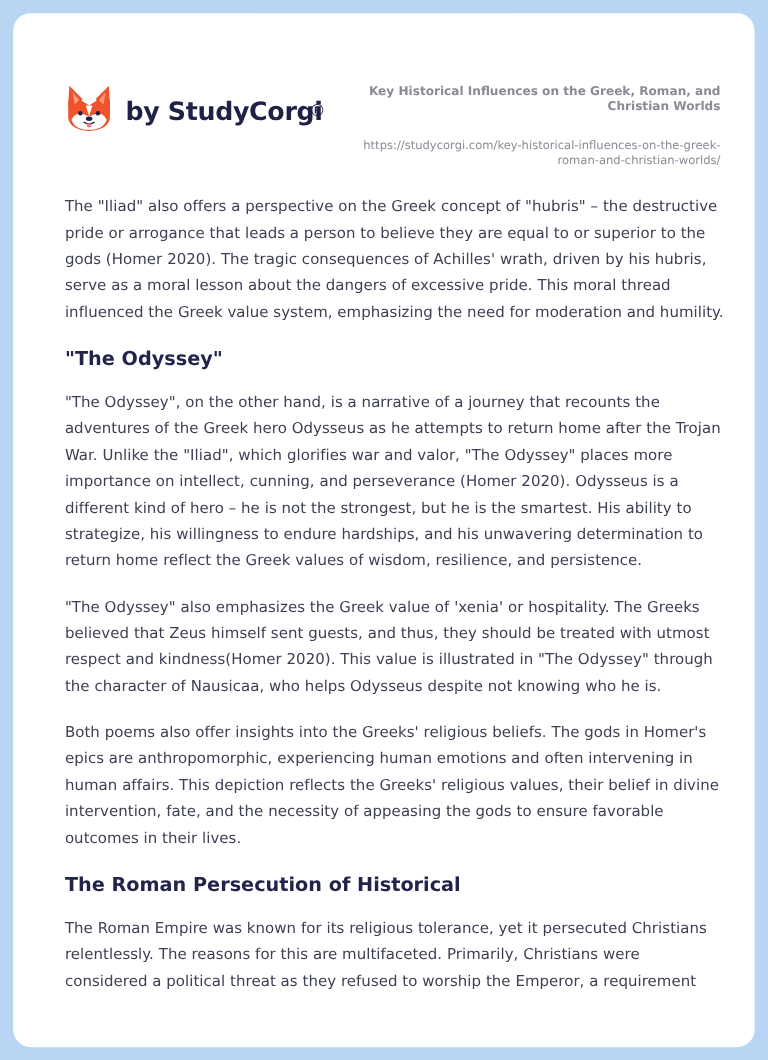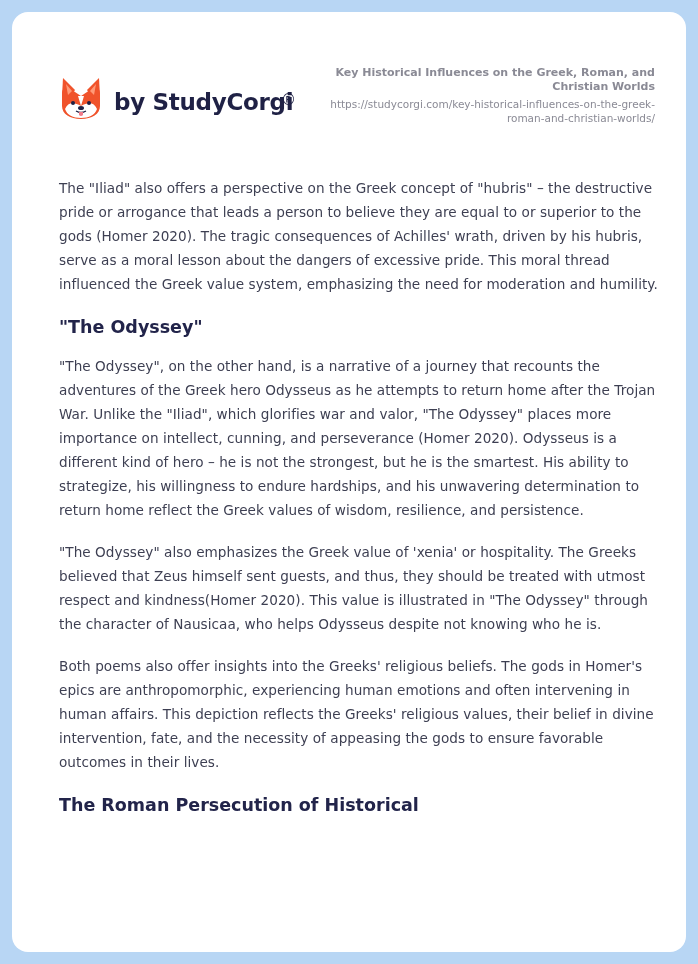--- a/index.html
+++ b/index.html
@@ -56,33 +56,33 @@
       position: absolute;
       left: 221px;
       top: 15px;
       font-family: "DejaVu Sans", sans-serif;
       font-size: 15px;
       color: #1f2145;
     }
     .meta {
       position: absolute;
       right: 31px;
-      top: 54px;
+      top: 64px;
       width: 330px;
       text-align: right;
     }
     .meta-title {
       font-family: "DejaVu Sans", sans-serif;
       font-weight: bold;
       font-size: 11px;
       line-height: 14px;
       color: #8a8a95;
     }
     .meta-url {
-      margin-top: 3px;
+      margin-top: 21px;
       font-family: "DejaVu Sans", sans-serif;
       font-size: 10.5px;
       line-height: 14px;
       color: #8a8a95;
     }
     .content {
       position: absolute;
       left: 47px;
       top: 164px;
       width: 600px;
@@ -150,15 +150,16 @@
     <p>The "Iliad" also offers a perspective on the Greek concept of "hubris" – the destructive pride or arrogance that leads a person to believe they are equal to or superior to the gods (Homer 2020). The tragic consequences of Achilles' wrath, driven by his hubris, serve as a moral lesson about the dangers of excessive pride. This moral thread influenced the Greek value system, emphasizing the need for moderation and humility.</p>
 
     <h2 class="first">"The Odyssey"</h2>
 
     <p>"The Odyssey", on the other hand, is a narrative of a journey that recounts the adventures of the Greek hero Odysseus as he attempts to return home after the Trojan War. Unlike the "Iliad", which glorifies war and valor, "The Odyssey" places more importance on intellect, cunning, and perseverance (Homer 2020). Odysseus is a different kind of hero – he is not the strongest, but he is the smartest. His ability to strategize, his willingness to endure hardships, and his unwavering determination to return home reflect the Greek values of wisdom, resilience, and persistence.</p>
     <p>"The Odyssey" also emphasizes the Greek value of 'xenia' or hospitality. The Greeks believed that Zeus himself sent guests, and thus, they should be treated with utmost respect and kindness(Homer 2020). This value is illustrated in "The Odyssey" through the character of Nausicaa, who helps Odysseus despite not knowing who he is.</p>
     <p>Both poems also offer insights into the Greeks' religious beliefs. The gods in Homer's epics are anthropomorphic, experiencing human emotions and often intervening in human affairs. This depiction reflects the Greeks' religious values, their belief in divine intervention, fate, and the necessity of appeasing the gods to ensure favorable outcomes in their lives.</p>
 
     <h2>The Roman Persecution of Historical</h2>
 
+    <p>The Roman Empire was known for its religious tolerance, yet it persecuted Christians relentlessly. The reasons for this are multifaceted. Primarily, Christians were considered a political threat as they refused to worship the Emperor, a requirement</p>
   </div>
 
 </div>
 
 </body></html>

